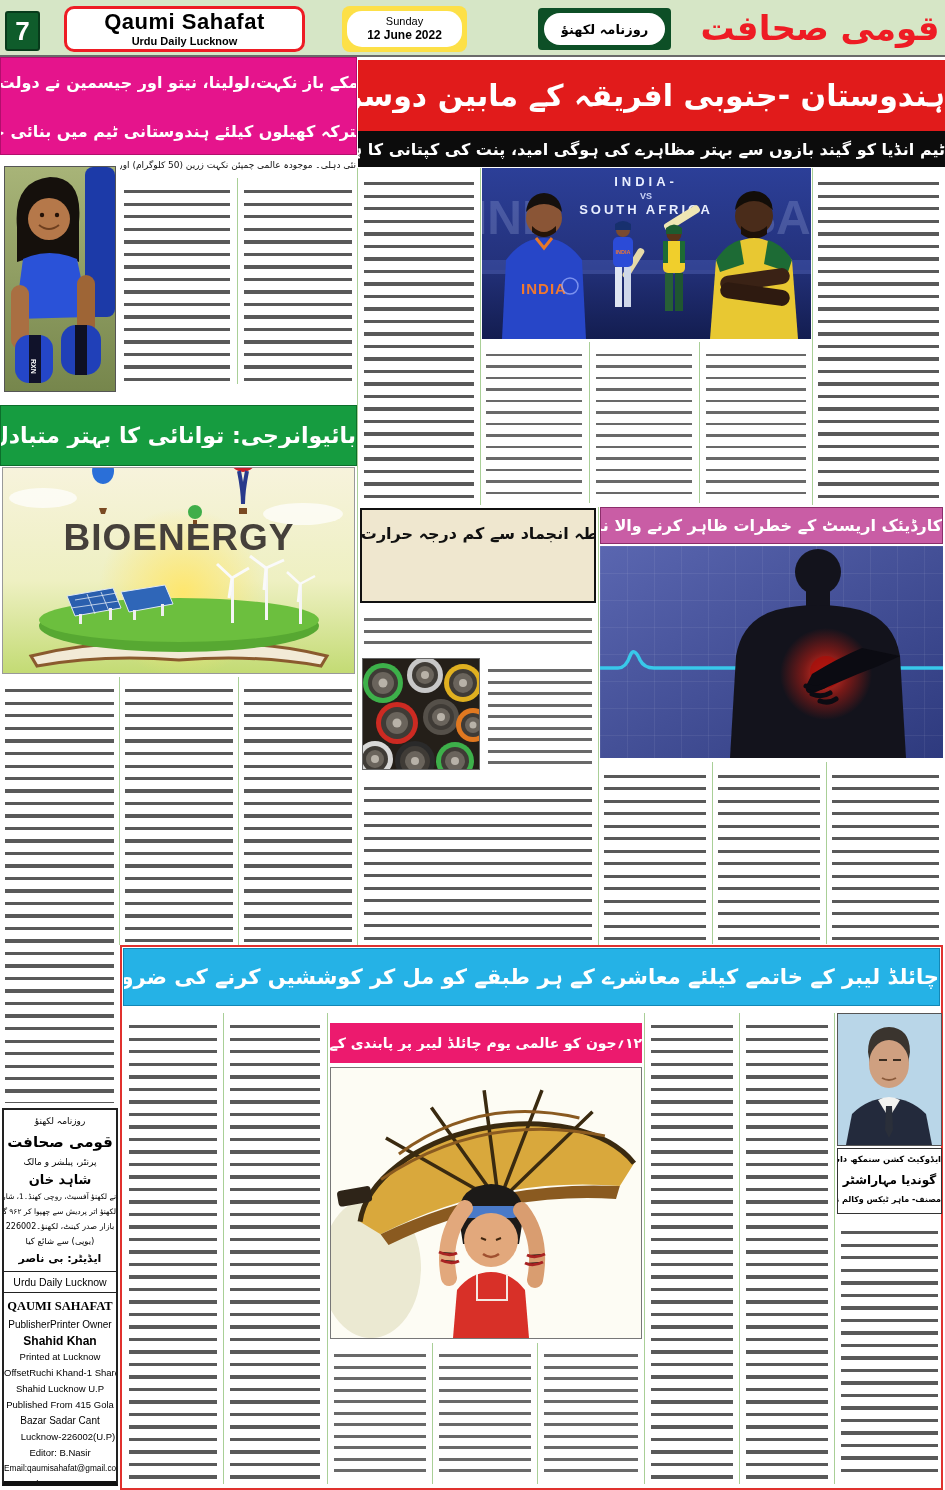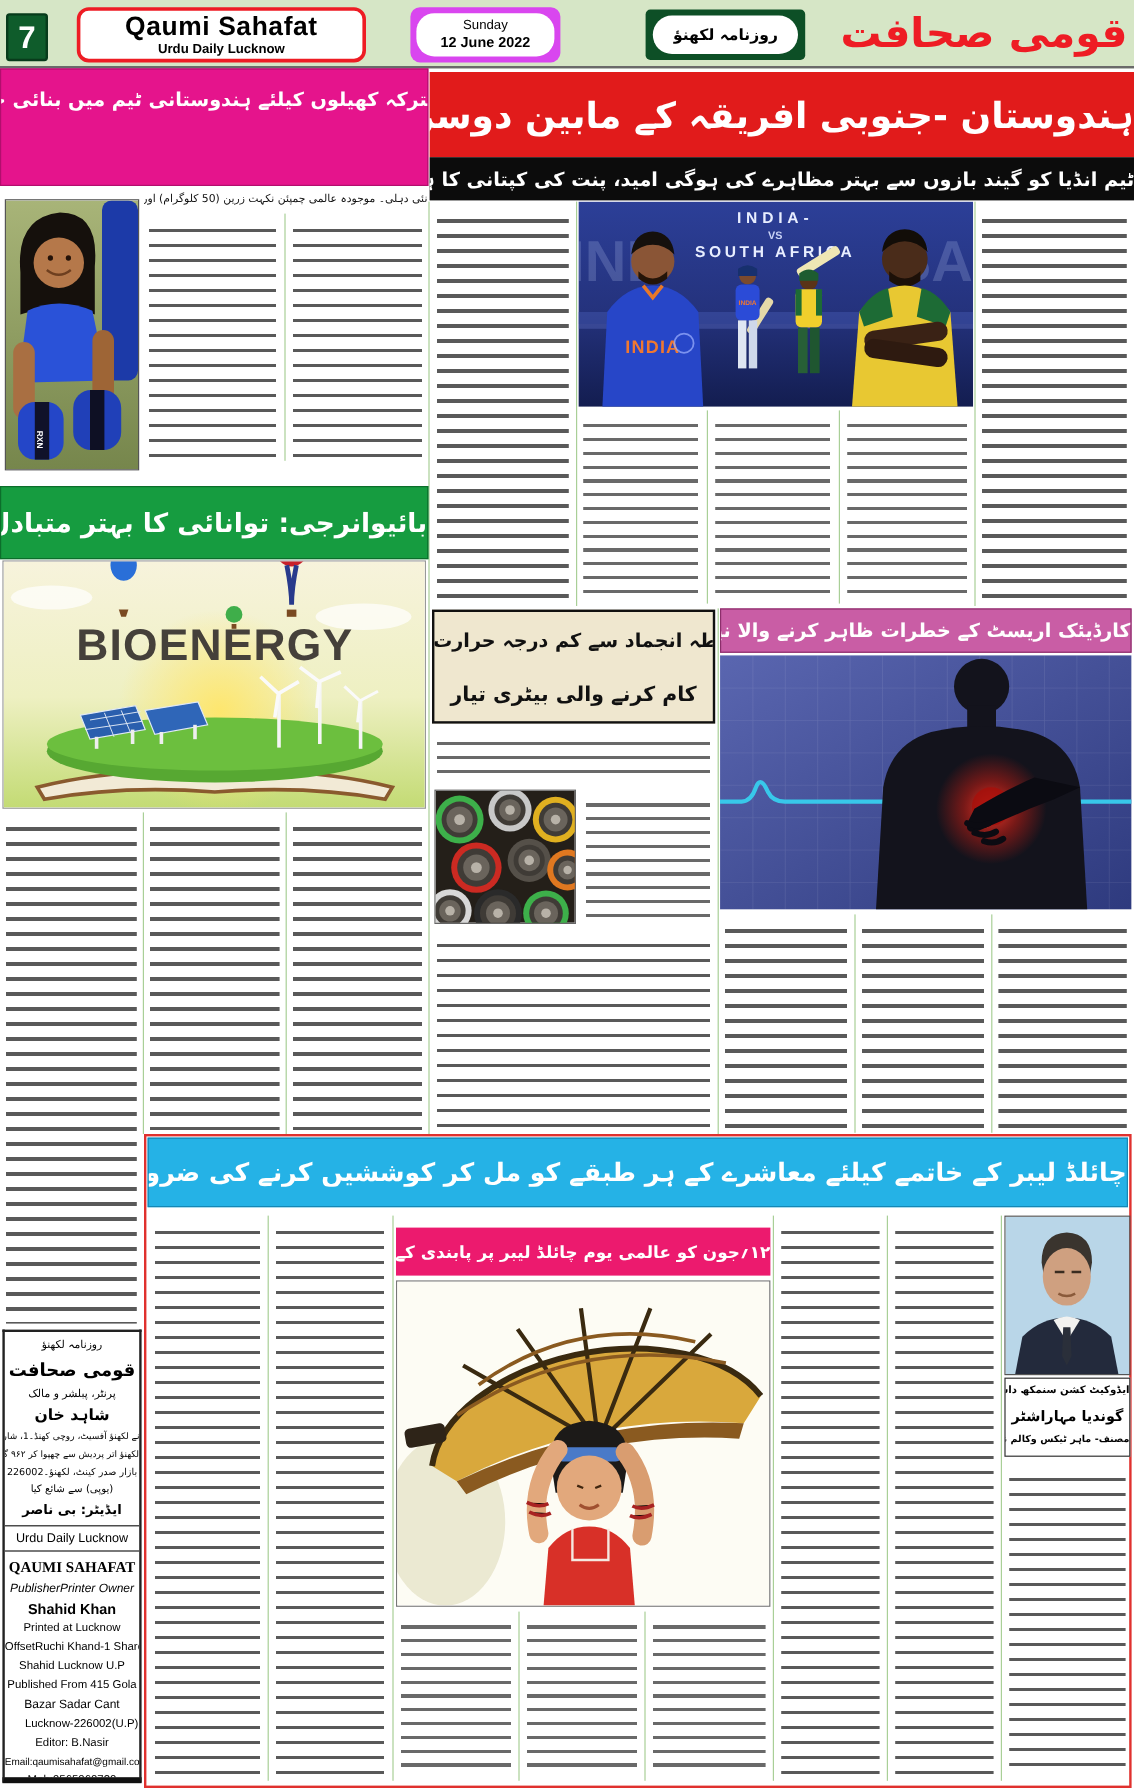--- a/index.html
+++ b/index.html
@@ -24,37 +24,38 @@
 <div id="page">
 
   <div class="abs" style="left:0;top:0;width:945px;height:57px;background:#d6e6c6;border-bottom:2px solid #6a6a6a;">
     <div class="abs ctr" style="left:5px;top:11px;width:35px;height:40px;background:#0f5c2b;border:2px solid #083b1b;border-radius:3px;color:#fff;font-size:26px;font-weight:bold;">
       <span>7</span>
     </div>
     <div class="abs" style="left:64px;top:6px;width:241px;height:46px;background:#fff;border:3px solid #ee1c24;border-radius:10px;text-align:center;">
       <div style="font-size:22px;font-weight:bold;line-height:26px;letter-spacing:.5px;">Qaumi Sahafat</div>
       <div style="font-size:11px;font-weight:bold;line-height:12px;">Urdu Daily Lucknow</div>
     </div>
-    <div class="abs" style="left:342px;top:6px;width:125px;height:46px;background:#d946ef;border-radius:8px;">
+    <div class="abs" style="left:342px;top:6px;width:125px;height:46px;background:#fde047;border-radius:8px;">
       <div class="abs" style="left:5px;top:5px;right:5px;bottom:5px;background:#fff;border-radius:15px;text-align:center;">
         <div style="font-size:11px;line-height:16px;margin-top:2px;">Sunday</div>
         <div style="font-size:12px;font-weight:bold;line-height:13px;">12 June 2022</div>
       </div>
     </div>
     <div class="abs" style="left:538px;top:8px;width:133px;height:42px;background:#0d4f26;border-radius:4px;">
       <div class="abs ctr" style="left:6px;top:5px;right:6px;bottom:5px;background:#fff;border-radius:16px;">
         <span class="ur fit" style="font-size:13px;font-weight:bold;">روزنامہ لکھنؤ</span>
       </div>
     </div>
     <div class="abs ctr" style="left:700px;top:4px;width:240px;height:48px;">
       <span class="ur fit" style="font-size:34px;font-weight:bold;color:#ee1c24;">قومی صحافت</span>
     </div>
   </div>
 
   <div class="abs" style="left:0;top:57px;width:357px;height:98px;background:#e5148c;border:1px solid #b20e6d;">
+    <div class="ctr hl ur fit" style="height:49px;font-size:16px;">مکے باز نکہت،لولینا، نیتو اور جیسمین نے دولت</div>
     <div class="ctr hl ur fit" style="height:49px;font-size:16px;">مشترکہ کھیلوں کیلئے ہندوستانی ٹیم میں بنائی جگہ</div>
   </div>
 
   <div class="abs" style="left:4px;top:166px;width:112px;height:226px;border:1px solid #555;">
     <svg width="110" height="224" viewBox="0 0 110 224">
       <defs>
         <linearGradient id="wallG" x1="0" y1="0" x2="0" y2="1">
           <stop offset="0" stop-color="#a8b478"></stop>
             <stop offset="1" stop-color="#76864c"></stop>
         </linearGradient>
@@ -235,21 +236,20 @@
   </div>
 
   <div class="abs tx" style="left:1px;top:677px;width:117px;height:429px;"></div>
   <div class="vsep" style="left:119px;top:677px;height:268px;"></div>
   <div class="abs tx" style="left:121px;top:677px;width:116px;height:268px;"></div>
   <div class="vsep" style="left:238px;top:677px;height:268px;"></div>
   <div class="abs tx" style="left:240px;top:677px;width:116px;height:268px;"></div>
 
   <div class="abs" style="left:360px;top:508px;width:236px;height:95px;background:#efe7cf;border:2.5px solid #111;">
     <div class="ctr ur fit" style="height:46px;font-size:16px;font-weight:bold;color:#111;">نقطہ انجماد سے کم درجہ حرارت پر</div>
-    <div class="ctr ur fit" style="height:44px;font-size:17px;font-weight:bold;color:#111;">کام کرنے والی بیٹری تیار</div>
   </div>
   <div class="abs tx2" style="left:360px;top:607px;width:236px;height:49px;"></div>
   <div class="abs" style="left:362px;top:658px;width:118px;height:112px;border:1px solid #666;">
     <svg width="116" height="110" viewBox="0 0 116 110">
       <rect width="116" height="110" fill="#241f19"></rect>
       <g>
         <g transform="translate(20,24)">
             <circle r="20" fill="#3db04a"></circle>
             <circle r="15" fill="#3f3b36"></circle>
             <circle r="11" fill="#6a645c"></circle>
@@ -430,21 +430,21 @@
     <div class="ur fit" style="font-size:15px;font-weight:bold;line-height:24px;">قومی صحافت</div>
     <div class="ur fit" style="font-size:9px;line-height:16px;">پرنٹر، پبلشر و مالک</div>
     <div class="ur fit" style="font-size:13px;font-weight:bold;line-height:19px;">شاہد خان</div>
     <div class="ur fit" style="font-size:7.5px;line-height:15px;">نے لکھنؤ آفسیٹ، روچی کھنڈ۔1، شاردا نگر</div>
     <div class="ur fit" style="font-size:7.5px;line-height:15px;">لکھنؤ اتر پردیش سے چھپوا کر ۹۶۲ گولا</div>
     <div class="ur fit" style="font-size:8px;line-height:15px;">بازار صدر کینٹ، لکھنؤ۔226002</div>
     <div class="ur fit" style="font-size:8.5px;line-height:15px;">(یوپی) سے شائع کیا</div>
     <div class="ur fit" style="font-size:11px;font-weight:bold;line-height:19px;border-bottom:1.5px solid #222;padding-bottom:3px;">ایڈیٹر: بی ناصر</div>
     <div class="fit" style="font-size:10.5px;line-height:20px;border-bottom:1.5px solid #222;">Urdu Daily Lucknow</div>
     <div class="fit" style="font-family:'Liberation Serif',serif;font-size:12.5px;font-weight:bold;line-height:22px;margin-top:2px;">QAUMI SAHAFAT</div>
-    <div class="fit" style="font-size:10px;line-height:16px;font-style:italic;">PublisherPrinter Owner</div>
+    <div class="fit" style="font-size:10px;line-height:16px;">PublisherPrinter Owner</div>
     <div class="fit" style="font-size:12px;font-weight:bold;line-height:16px;">Shahid Khan</div>
     <div class="fit" style="font-size:9.5px;line-height:16px;">Printed at Lucknow</div>
     <div class="fit" style="font-size:9.5px;line-height:16px;">OffsetRuchi Khand-1 Sharda</div>
     <div class="fit" style="font-size:9.5px;line-height:16px;">Shahid Lucknow U.P</div>
     <div class="fit" style="font-size:9.5px;line-height:16px;">Published From 415 Gola</div>
     <div class="fit" style="font-size:10px;line-height:16px;">Bazar Sadar Cant</div>
     <div class="fit" style="font-size:9.5px;line-height:16px;margin-left:16px;">Lucknow-226002(U.P)</div>
     <div class="fit" style="font-size:9.5px;line-height:16px;">Editor: B.Nasir</div>
     <div class="fit" style="font-size:8.3px;line-height:15px;">Email:qaumisahafat@gmail.com</div>
     <div class="fit" style="font-size:9.5px;line-height:15px;">Mob:9565060730</div>

